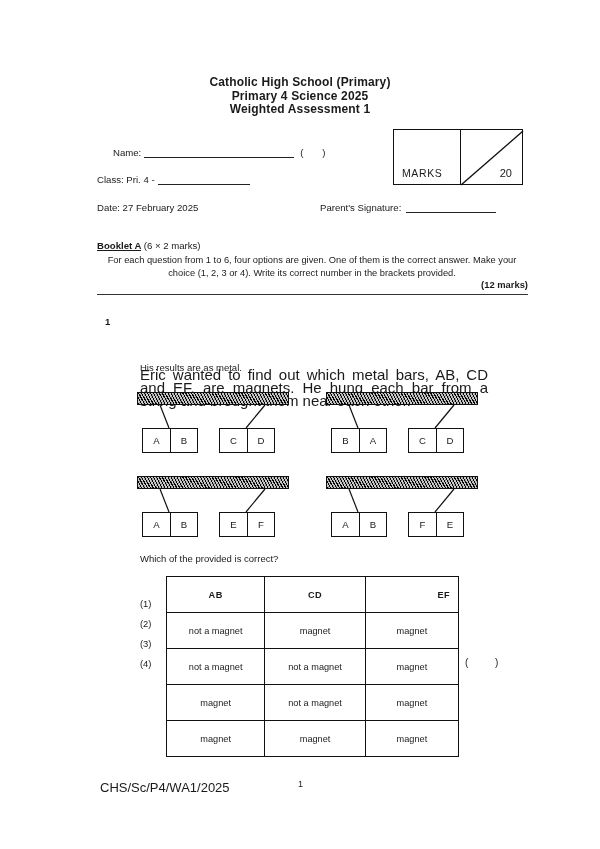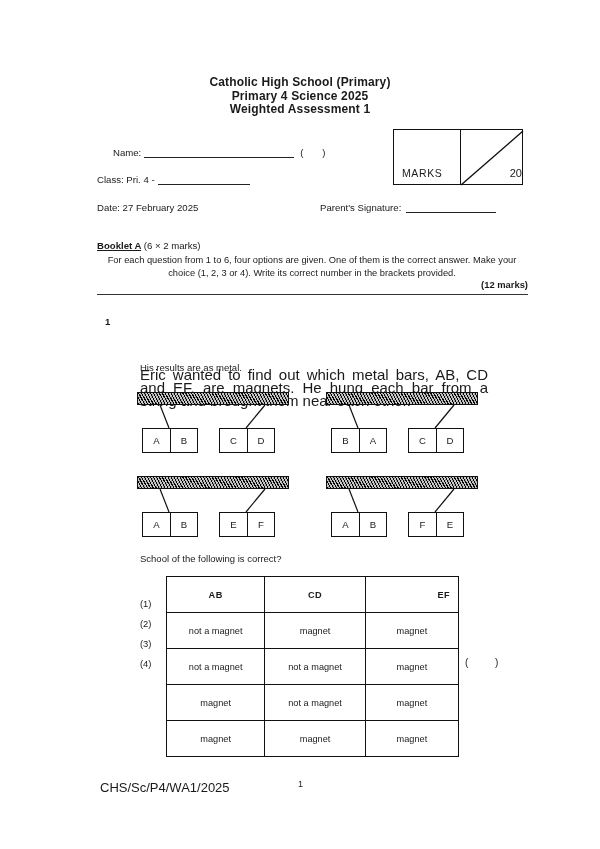--- a/index.html
+++ b/index.html
@@ -55,21 +55,21 @@
   }
   .marks-label {
     position: absolute;
     left: 8px;
     bottom: 5px;
     font-size: 10.5px;
     letter-spacing: 0.6px;
   }
   .marks-total {
     position: absolute;
-    right: 0;
+    right: 10px;
     bottom: 5px;
     font-size: 11px;
   }
   .marks-diagonal {
     position: absolute;
     left: 66px;
     top: 0;
     width: 64px;
     height: 56px;
   }
@@ -372,21 +372,21 @@
     <div class="bar bar-left">
       <div class="cell">A</div>
       <div class="cell">B</div>
     </div>
     <div class="bar bar-right">
       <div class="cell">F</div>
       <div class="cell">E</div>
     </div>
   </div>
 
-  <div class="q-ask">School of the following is correct?</div>
+  <div class="q-ask">Which of the provided is correct?</div>
 
   <div class="opt-label ol1">(1)</div>
   <div class="opt-label ol2">(2)</div>
   <div class="opt-label ol3">(3)</div>
   <div class="opt-label ol4">(4)</div>
 
   <table class="opt-table">
     <thead>
       <tr>
         <th class="c-ab">AB</th>

